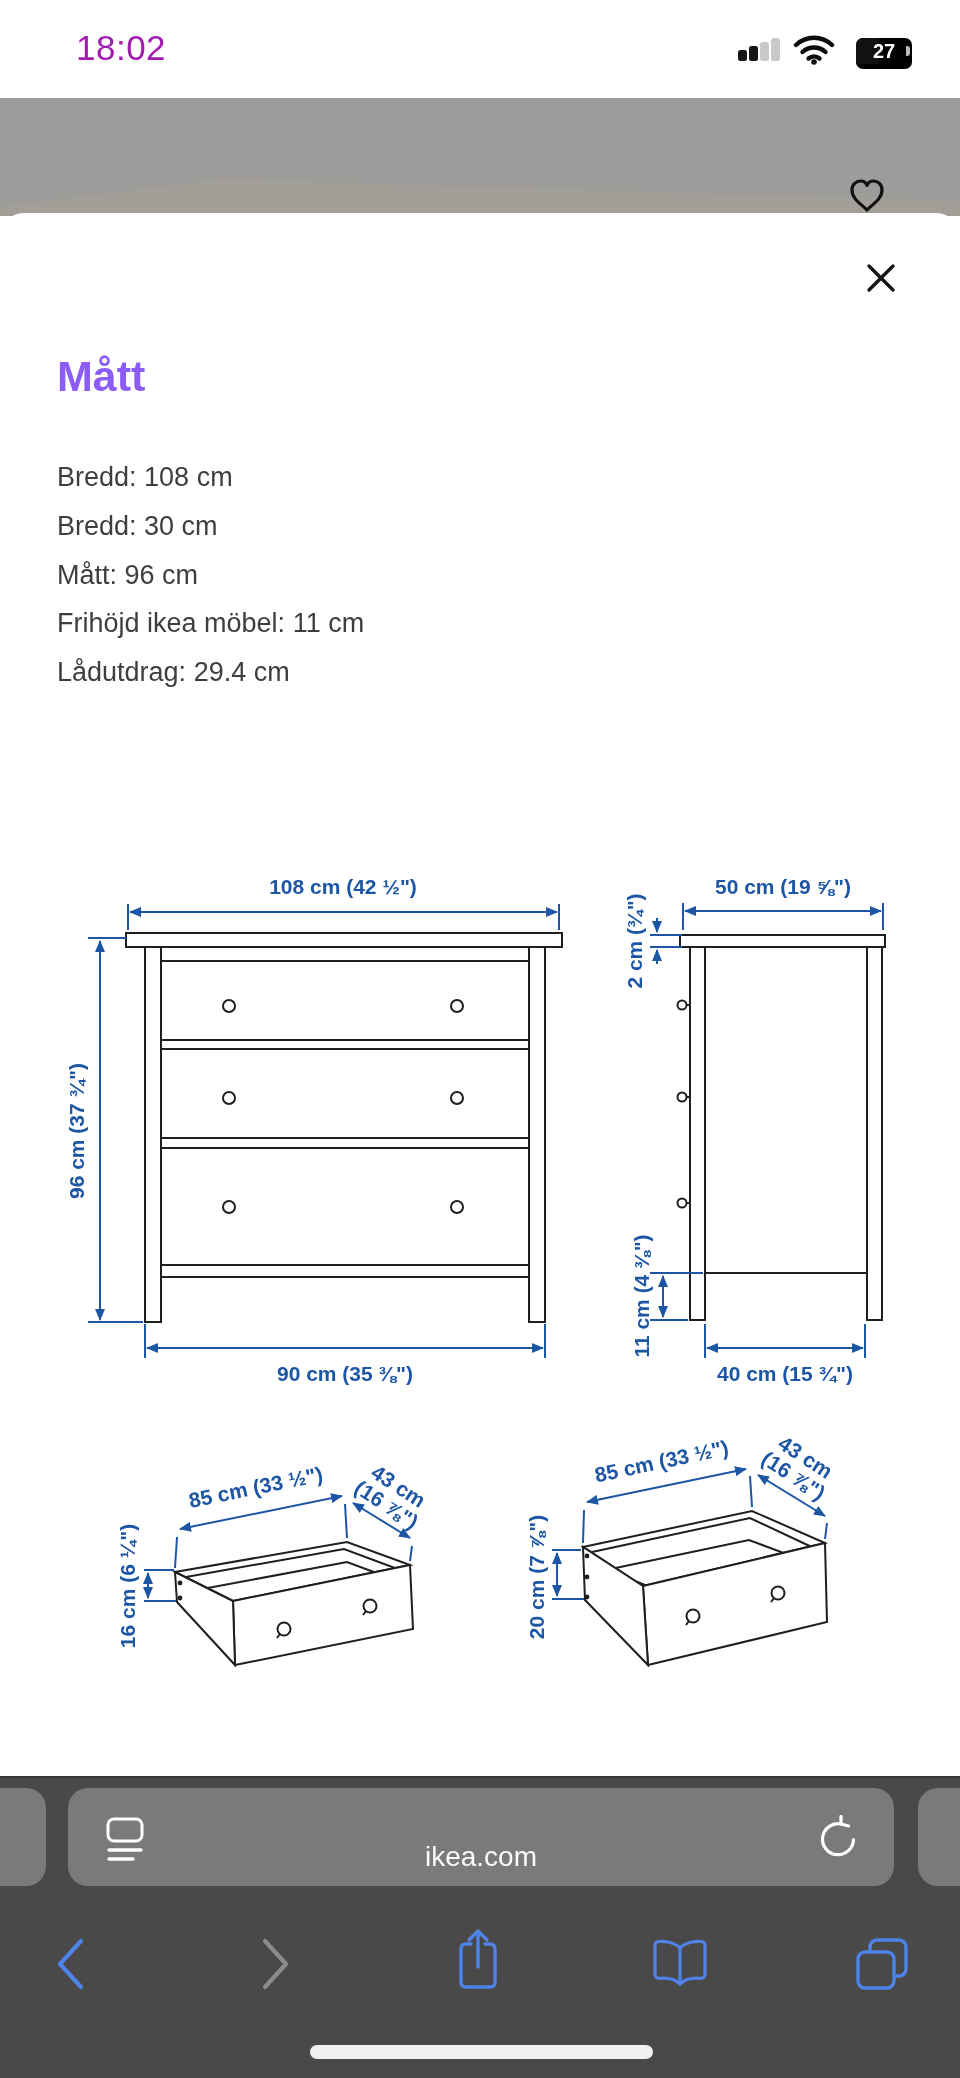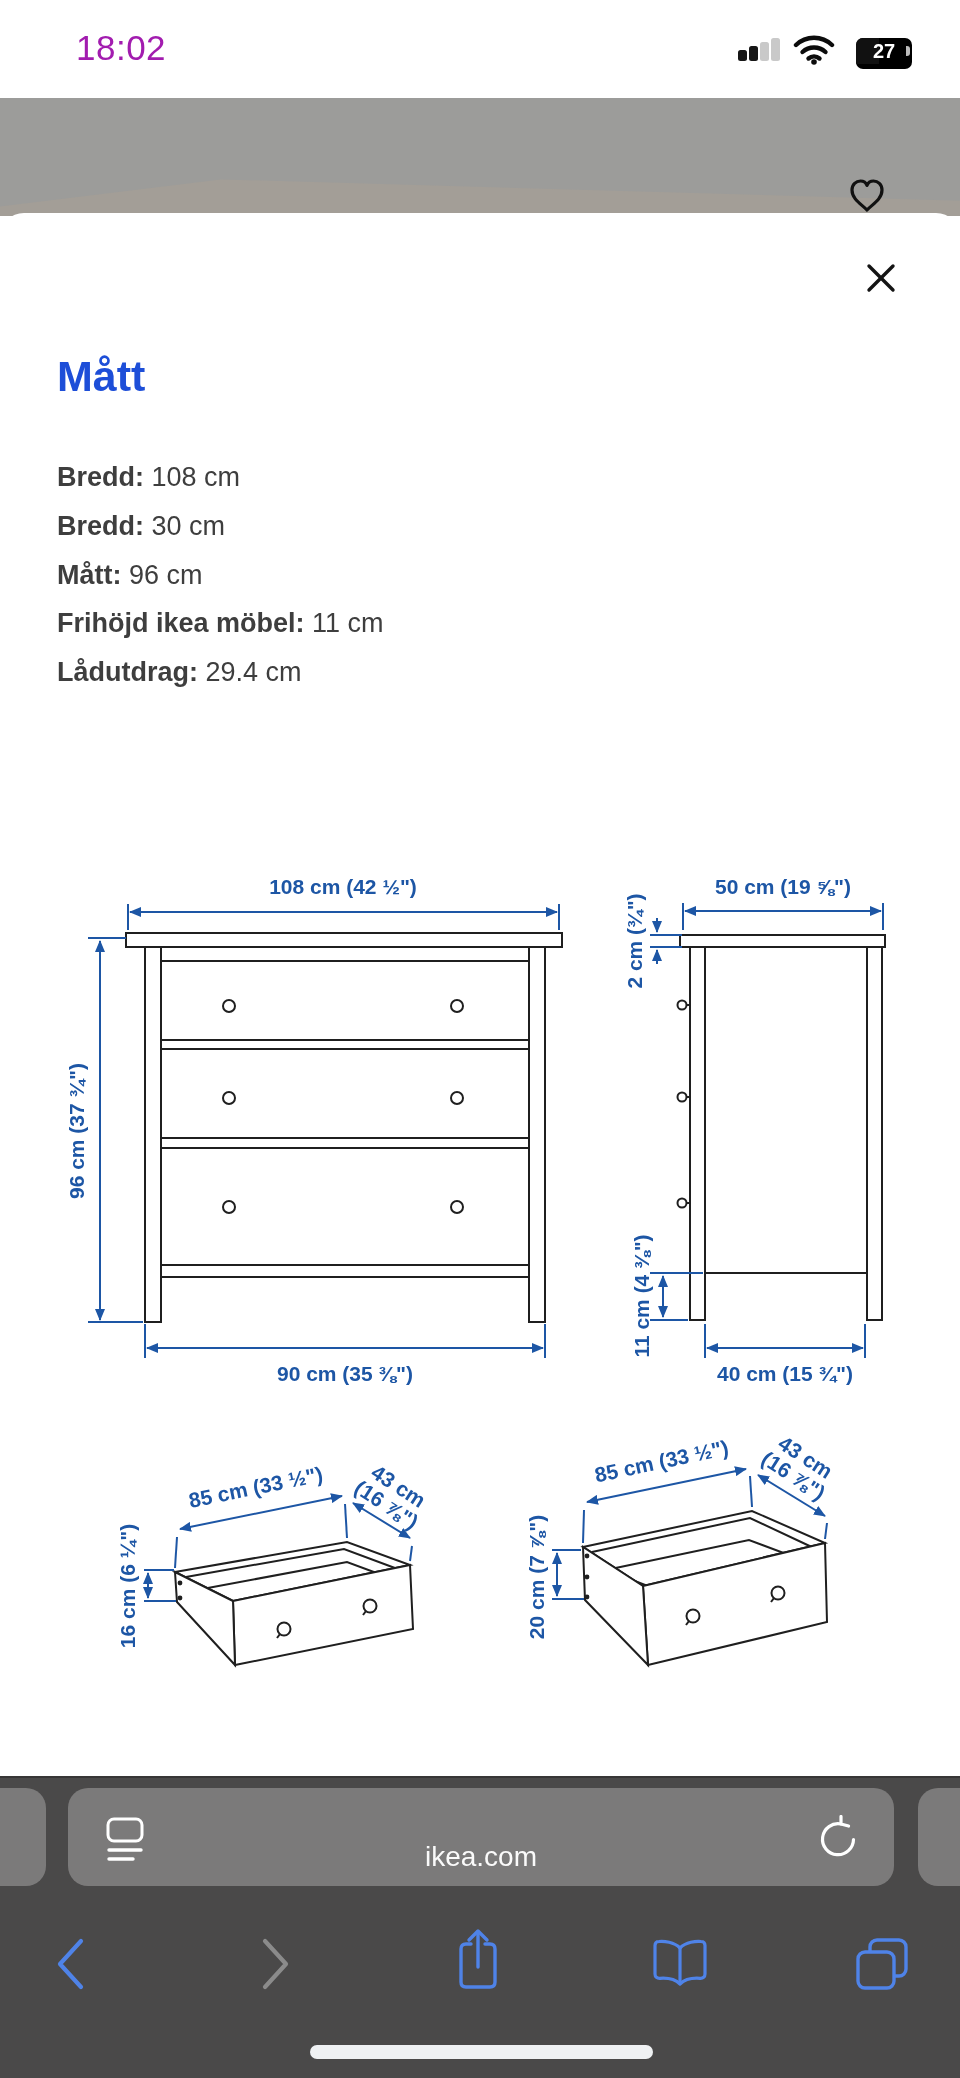--- a/index.html
+++ b/index.html
@@ -12,25 +12,25 @@
   .time { left:76px; top:28px; font-size:35px; font-weight:400; color:#a21caf; letter-spacing:.5px; }
   .sigbar { position:absolute; bottom:0; border-radius:2.5px; width:9px; }
 
   
   .backdrop { left:0; top:98px; width:960px; height:118px; background:#9c9c9a; overflow:hidden; }
   .wedge { position:absolute; left:0; top:0; width:960px; height:118px; background:#a39e97;
            clip-path:polygon(0 92%, 23% 69%, 100% 87%, 100% 100%, 0 100%); }
 
   
   .sheet { left:0; top:213px; width:960px; height:1563px; background:#fff; border-radius:24px 24px 0 0; }
-  .sheet-title { left:57px; top:352px; font-size:43px; font-weight:700; color:#1d4ed8; }
+  .sheet-title { left:57px; top:352px; font-size:43px; font-weight:700; color:#8b5cf6; }
   .close-btn { left:855px; top:252px; width:52px; height:52px; display:flex; align-items:center; justify-content:center; cursor:pointer; }
   .specs { left:57px; top:453px; width:700px; font-size:27px; color:#3e3e3e; }
   .specs .row { line-height:48.8px; white-space:nowrap; }
-  .specs .lbl { font-weight:700; }
+  .specs .lbl { font-weight:400; }
 
   
   svg text { font-family:"Liberation Sans", sans-serif; font-weight:700; font-size:21px;
              fill:#1d56a5; text-anchor:middle; dominant-baseline:middle; }
   .furn { stroke:#1f1f1f; stroke-width:2; fill:none; }
   .furnw { stroke:#1f1f1f; stroke-width:2; fill:#fff; }
   .dim  { stroke:#1d56a5; stroke-width:2; fill:none; }
 
   
   .toolbar { left:0; top:1776px; width:960px; height:302px; background:#4a4949; }

